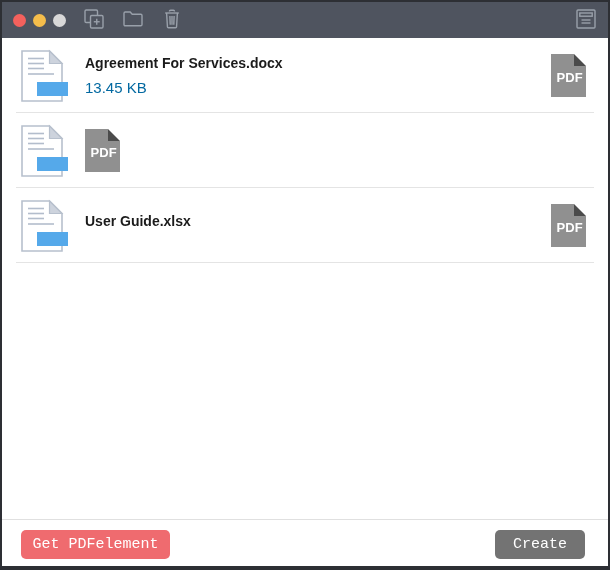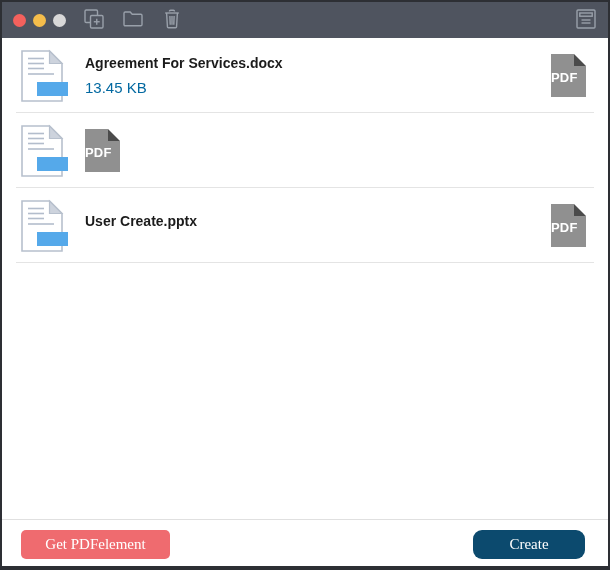--- a/index.html
+++ b/index.html
@@ -56,21 +56,21 @@
   .file-name {
     font-size:14px; font-weight:bold; color:#1b1b1b;
     line-height:16px; margin-bottom:9px;
     white-space:nowrap; overflow:hidden; text-overflow:ellipsis;
   }
   .file-size { font-size:15px; color:#0369a1; line-height:16px; }
 
   .pdf-badge {
     flex:0 0 35px; width:35px; height:43px;
     background:#909090; position:relative;
-    display:flex; align-items:center; justify-content:flex-start;
+    display:flex; align-items:center; justify-content:flex-end;padding-left:20px;
   }
   .pdf-badge::before {
     content:""; position:absolute; top:0; right:0; width:0; height:0;
     border-bottom:12px solid #4b4b4b;
     border-right:12px solid #ffffff;
   }
   .pdf-badge span {
     color:#ffffff; font-weight:bold; font-size:13px;
     letter-spacing:0.2px; padding:4px 3px 0 0;
   }
@@ -79,25 +79,25 @@
 
   
   .footer {
     flex:0 0 47px; height:47px;
     border-top:1px solid #e0e0e0;
     display:flex; align-items:center; justify-content:space-between;
     padding:3px 23px 0 19px;
   }
   .btn {
     border:none; border-radius:5px; height:29px;
-    color:#ffffff; font-size:15px; font-family:Liberation Serif, serif;
+    color:#ffffff; font-size:15px; font-family:Liberation Mono, monospace;
     cursor:default;
   }
   .btn-get { background:#ef6b6f; width:149px; }
-  .btn-create { background:#0c4a6e; width:112px;border-radius:9px; }
+  .btn-create { background:#737373; width:90px; }
 </style>
 </head>
 <body>
 
 <div class="window">
 
   <div class="titlebar">
     <div class="traffic-lights">
       <button class="light light-close"></button>
       <button class="light light-min"></button>
@@ -196,21 +196,21 @@
         <path d="M28.5 1 V13.5 H41 Z" fill="#cdd3dd" stroke="#b7c0cd" stroke-width="1.2"></path>
         <g stroke="#b3bdcc" stroke-width="1.6">
           <line x1="7" y1="8.5" x2="23" y2="8.5"></line>
           <line x1="7" y1="13.5" x2="23" y2="13.5"></line>
           <line x1="7" y1="18.5" x2="23" y2="18.5"></line>
           <line x1="7" y1="24" x2="33" y2="24"></line>
         </g>
         <rect x="16" y="32" width="31" height="14" fill="#55a9ea"></rect>
       </svg>
       <div class="file-info">
-        <div class="file-name">User Create.pptx</div>
+        <div class="file-name">User Guide.xlsx</div>
       </div>
       <div class="pdf-badge">
         <span>PDF</span>
       </div>
     </div>
 
   </div>
 
   <div class="spacer"></div>
 

